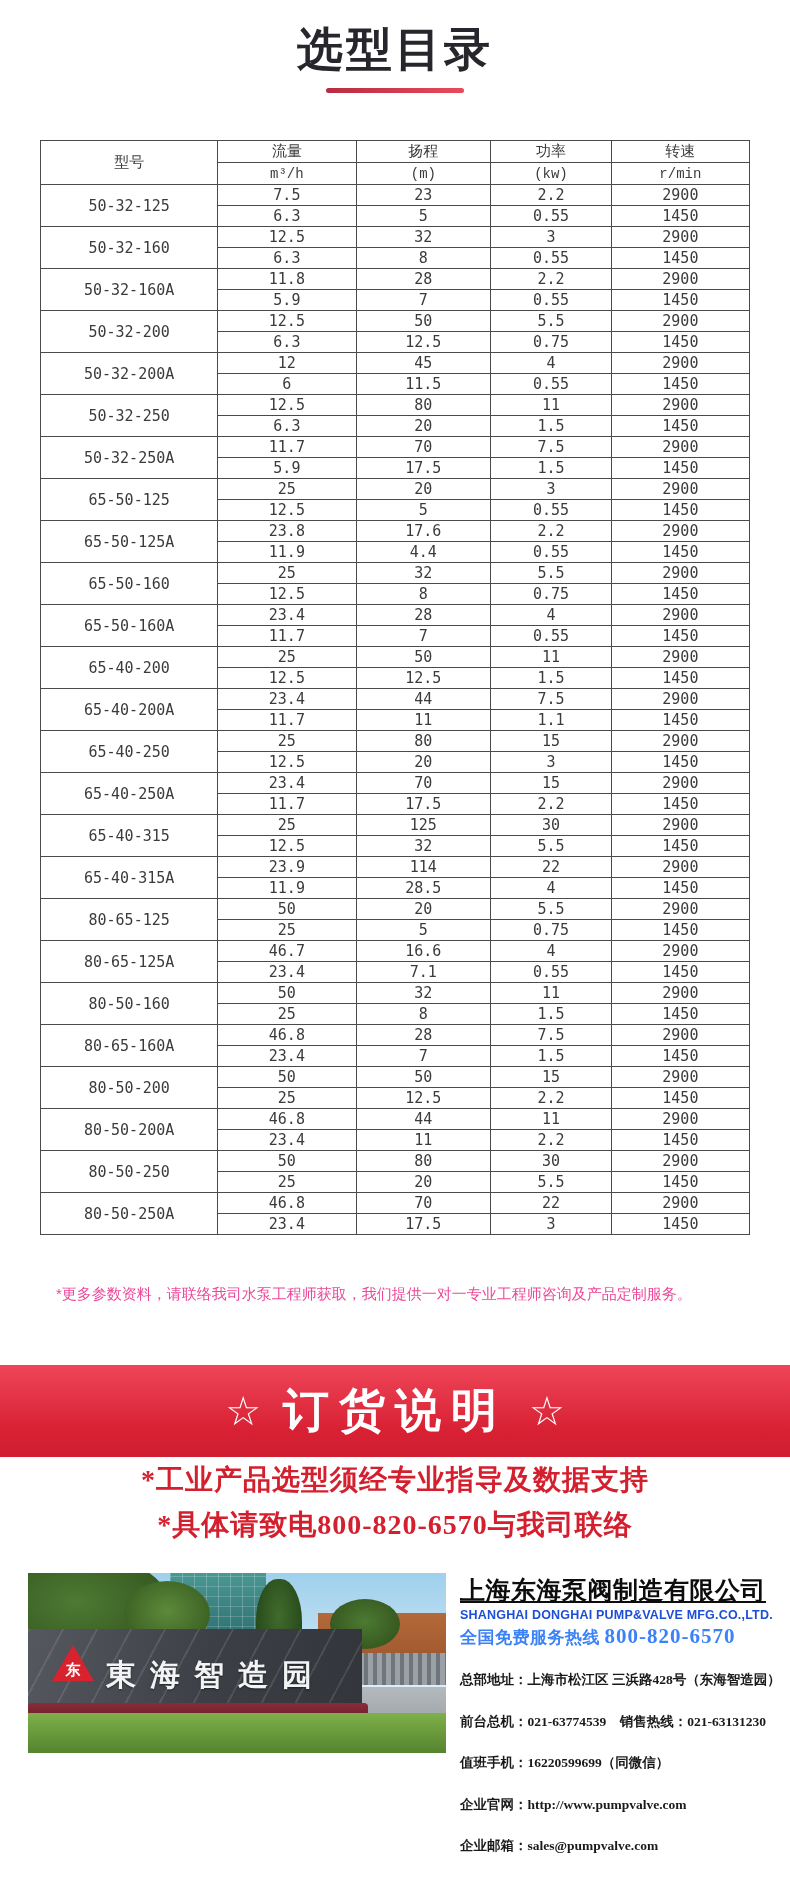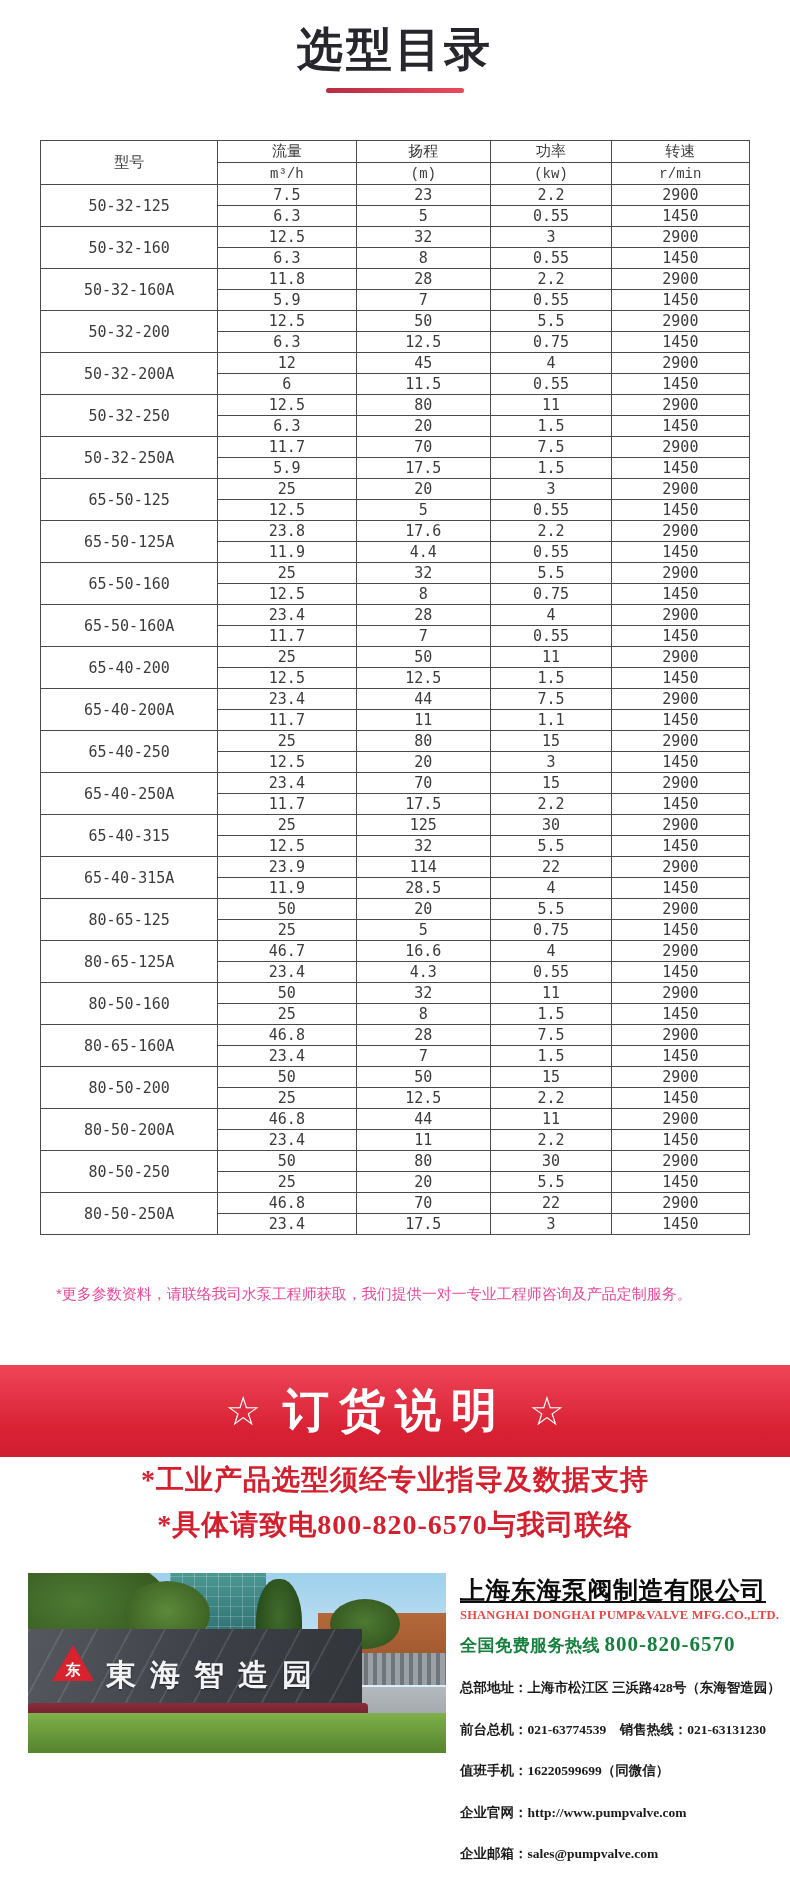--- a/index.html
+++ b/index.html
@@ -72,23 +72,23 @@
     color:#fff; font-size:15px; font-weight:bold; }
   .ph-hedge { position:absolute; left:0; top:130px; width:340px; height:15px;
     background:linear-gradient(180deg,#8a2c3a,#6d1f2b); border-radius:4px; }
   .ph-grass { position:absolute; left:0; bottom:0; width:100%; height:40px;
     background:linear-gradient(180deg,#7eb04a,#55842e); }
   .ph-drive { position:absolute; right:0; bottom:0; width:112px; height:66px;
     background:linear-gradient(180deg,#b3b9bd,#8d9397); clip-path:polygon(22% 0,100% 0,100% 100%,0 100%); }
 
   .info { flex:1; margin-left:14px; padding-top:2px; }
   .company-name { font-size:25px; line-height:30px; font-weight:900; color:#0d0d0d; letter-spacing:0.5px;text-decoration:underline; }
-  .company-name-en { margin-top:3px; font-family:Liberation Serif, serif; font-weight:bold;
-    font-size:12.5px; color:#ef4444; letter-spacing:0.2px; }
-  .hotline { margin-top:9px; color:#15803d; font-weight:bold; }
+  .company-name-en { margin-top:3px; font-family:Liberation Sans, sans-serif; font-weight:bold;
+    font-size:12.5px; color:#1d4ed8; letter-spacing:0.2px; }
+  .hotline { margin-top:2px; color:#3b82f6; font-weight:bold; }
   .hotline .hl-label { font-size:17px; letter-spacing:0.5px; }
   .hotline .hl-number { font-family:"Liberation Serif", serif; font-size:21px; letter-spacing:1px; }
   .contact-lines { margin-top:5px; }
   .contact-line { font-family:"Liberation Serif", serif; font-weight:bold; font-size:13.5px;
     line-height:21.5px; color:#1a1a1a; white-space:nowrap;margin-top:20px; }
 </style>
 </head>
 <body>
 
 <div class="page">
@@ -358,21 +358,21 @@
         </tr>
         <tr>
           <td rowspan="2" class="model-cell">80-65-125A</td>
           <td>46.7</td>
           <td>16.6</td>
           <td>4</td>
           <td>2900</td>
         </tr>
         <tr>
           <td>23.4</td>
-          <td>4.3</td>
+          <td>7.1</td>
           <td>0.55</td>
           <td>1450</td>
         </tr>
         <tr>
           <td rowspan="2" class="model-cell">80-50-160</td>
           <td>50</td>
           <td>32</td>
           <td>11</td>
           <td>2900</td>
         </tr>

